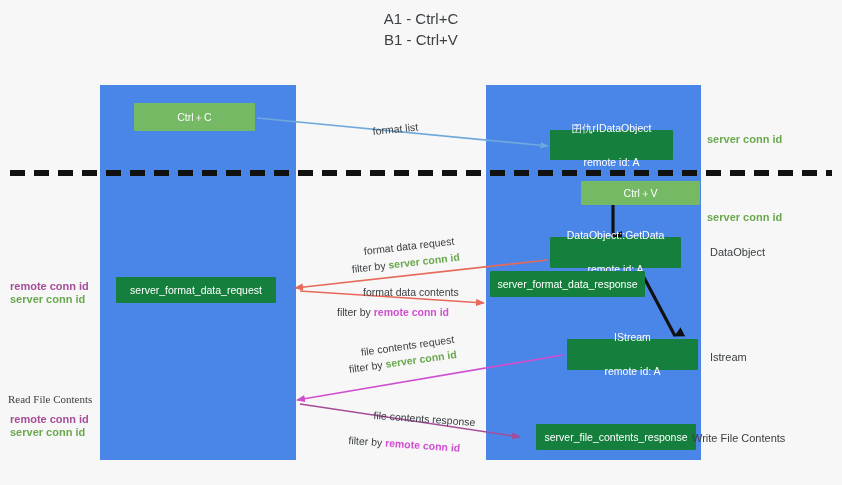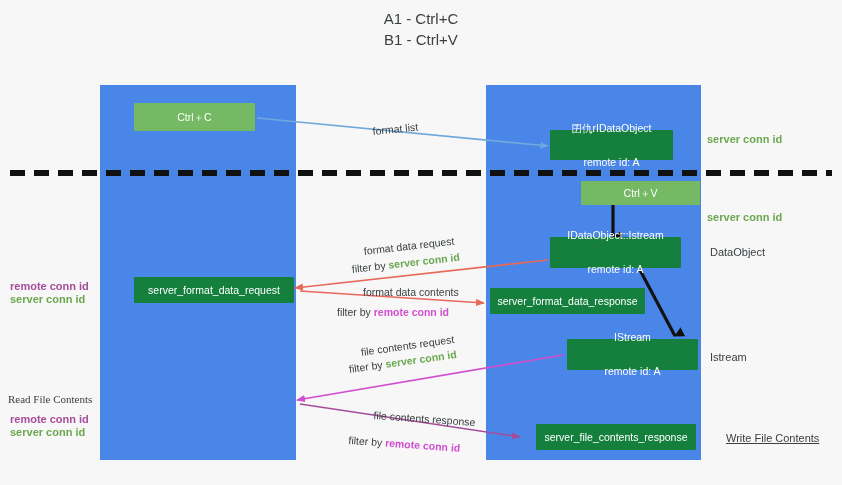--- a/index.html
+++ b/index.html
@@ -139,29 +139,29 @@
   <div class="abs node orange" style="left:550px;top:130px;width:123px;height:30px;">
     <div>囝仇rIDataObject</div>
     <div class="l2">remote id: A</div>
   </div>
 
   <div class="abs node green" style="left:553px;top:181px;width:119px;height:24px;margin-left:28px;">
     <div>Ctrl＋V</div>
   </div>
 
   <div class="abs node orange" style="left:550px;top:237px;width:131px;height:31px;">
-    <div>IDataObject::Istream</div>
+    <div>DataObject::GetData</div>
     <div class="l2">remote id: A</div>
   </div>
 
-  <div class="abs node orange" style="left:134px;top:277px;width:160px;height:26px;">
+  <div class="abs node orange" style="left:116px;top:277px;width:160px;height:26px;">
     <div>server_format_data_request</div>
   </div>
 
-  <div class="abs node orange" style="left:490px;top:288px;width:155px;height:26px;">
+  <div class="abs node orange" style="left:490px;top:271px;width:155px;height:26px;">
     <div>server_format_data_response</div>
   </div>
 
   <div class="abs node orange" style="left:567px;top:339px;width:131px;height:31px;">
     <div>IStream</div>
     <div class="l2">remote id: A</div>
   </div>
 
 
   <div class="abs node orange" style="left:536px;top:424px;width:160px;height:26px;">
@@ -197,21 +197,21 @@
     <span>file contents response</span>
   </div>
   <div class="abs cap rot" style="left:349px;top:433px;transform:rotate(4deg);">
     <span>filter by </span><span class="p">remote conn id</span>
   </div>
 
   <div class="abs side-label lbl-green" style="left:707px;top:132px;">server conn id</div>
   <div class="abs side-label lbl-green" style="left:707px;top:210px;">server conn id</div>
   <div class="abs side-label lbl-plain" style="left:710px;top:245px;">DataObject</div>
   <div class="abs side-label lbl-plain" style="left:710px;top:350px;">Istream</div>
-  <div class="abs side-label lbl-plain" style="left:726px;top:431px;text-decoration:underline;">Write File Contents</div>
+  <div class="abs side-label lbl-plain" style="left:692px;top:431px;">Write File Contents</div>
 
   <div class="abs side-label lbl-purple" style="left:10px;top:279px;">remote conn id</div>
   <div class="abs side-label lbl-green" style="left:10px;top:292px;">server conn id</div>
 
   <div class="abs side-label lbl-plain" style="left:8px;top:392px;font-family:Liberation Serif, serif;">Read File Contents</div>
   <div class="abs side-label lbl-purple" style="left:10px;top:412px;">remote conn id</div>
   <div class="abs side-label lbl-green" style="left:10px;top:425px;">server conn id</div>
 
 </div>
 

